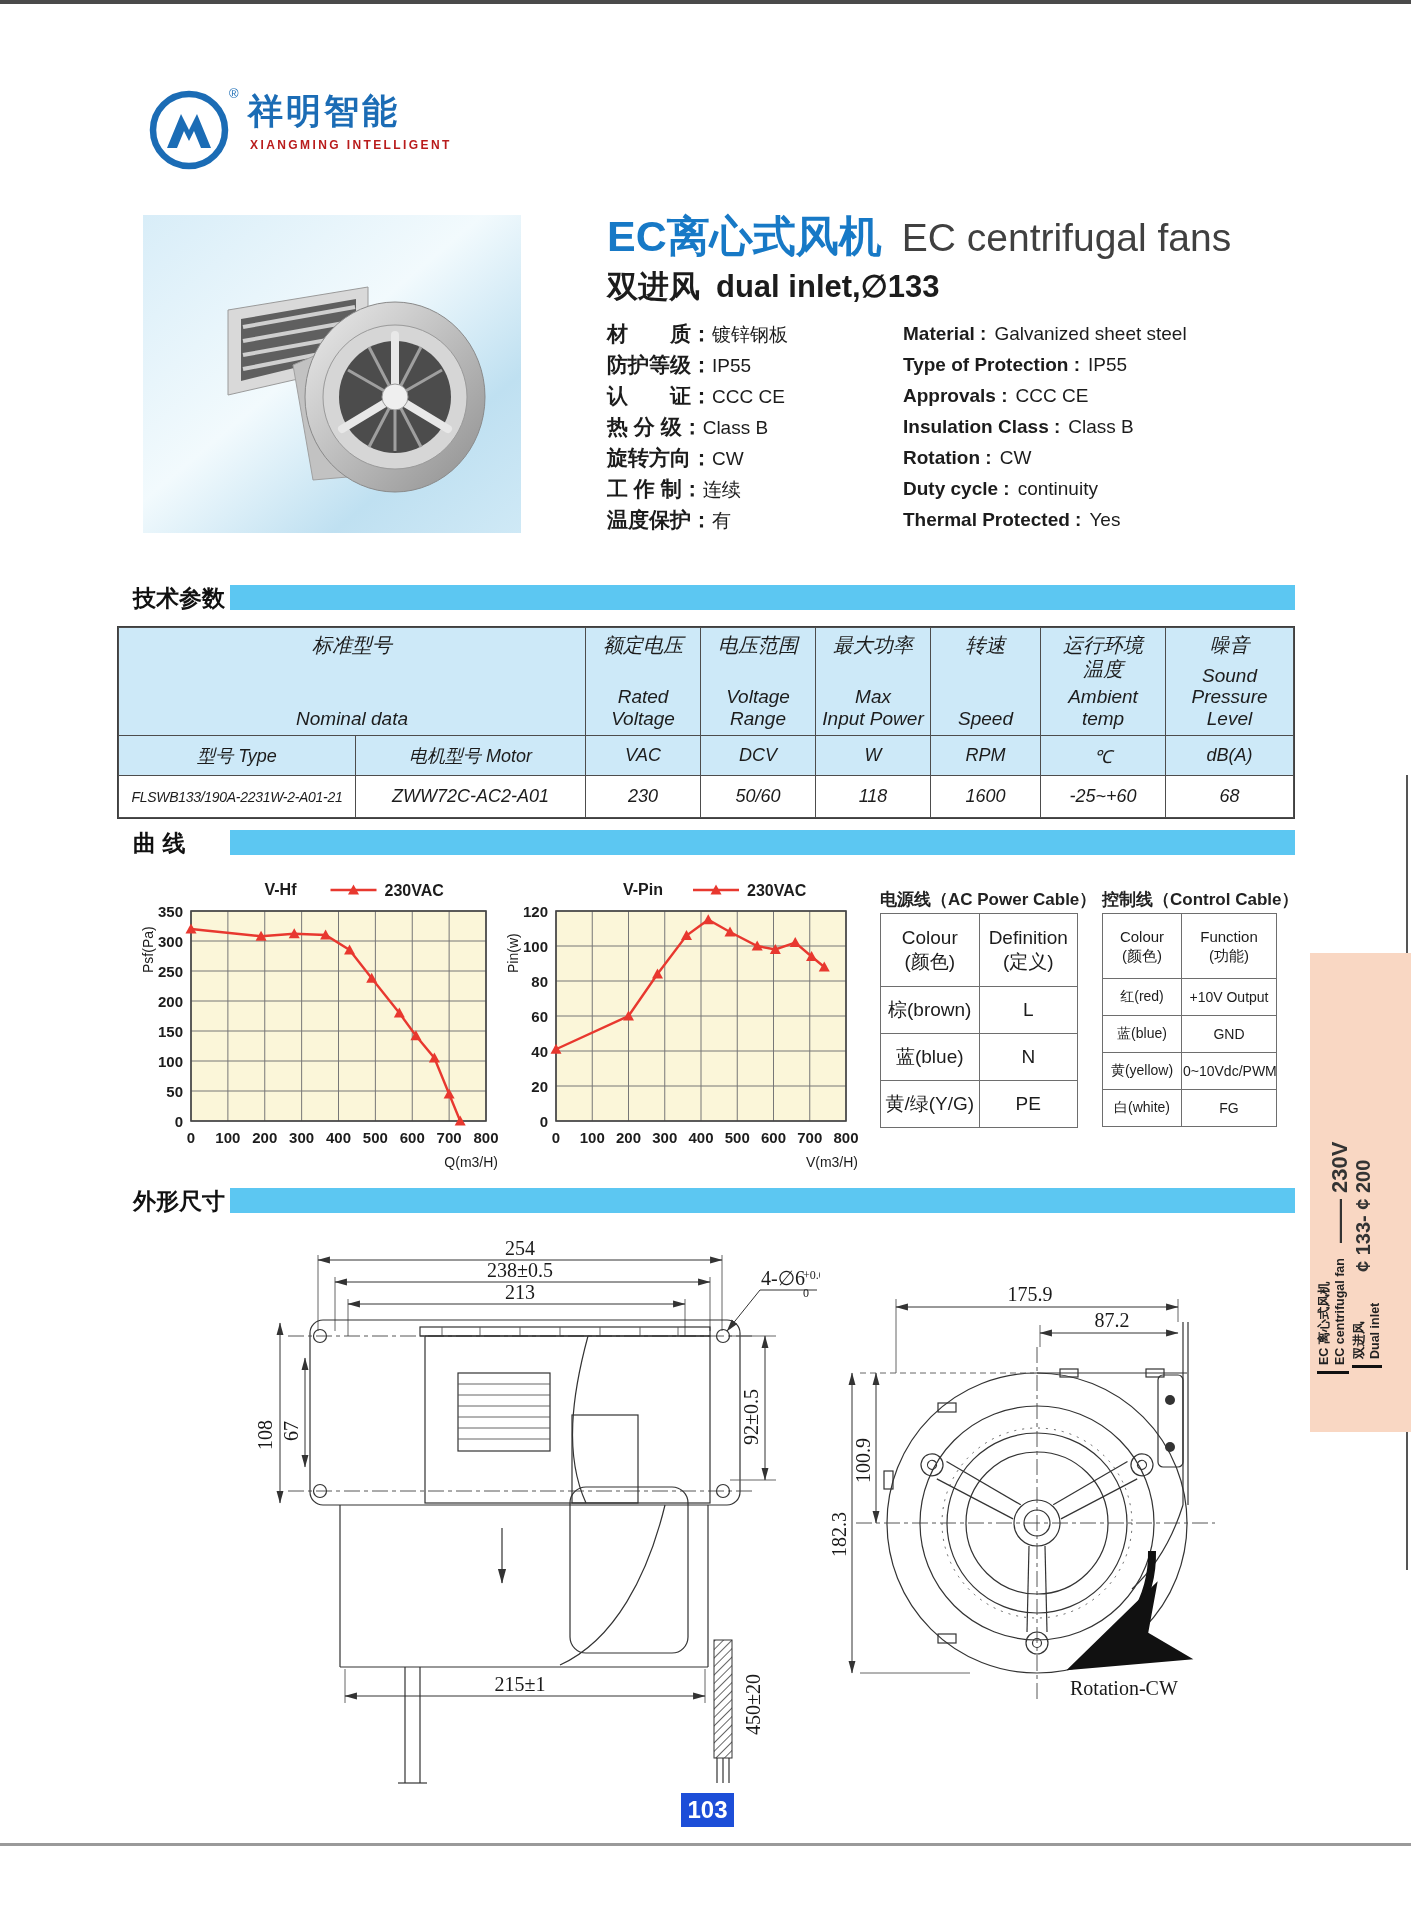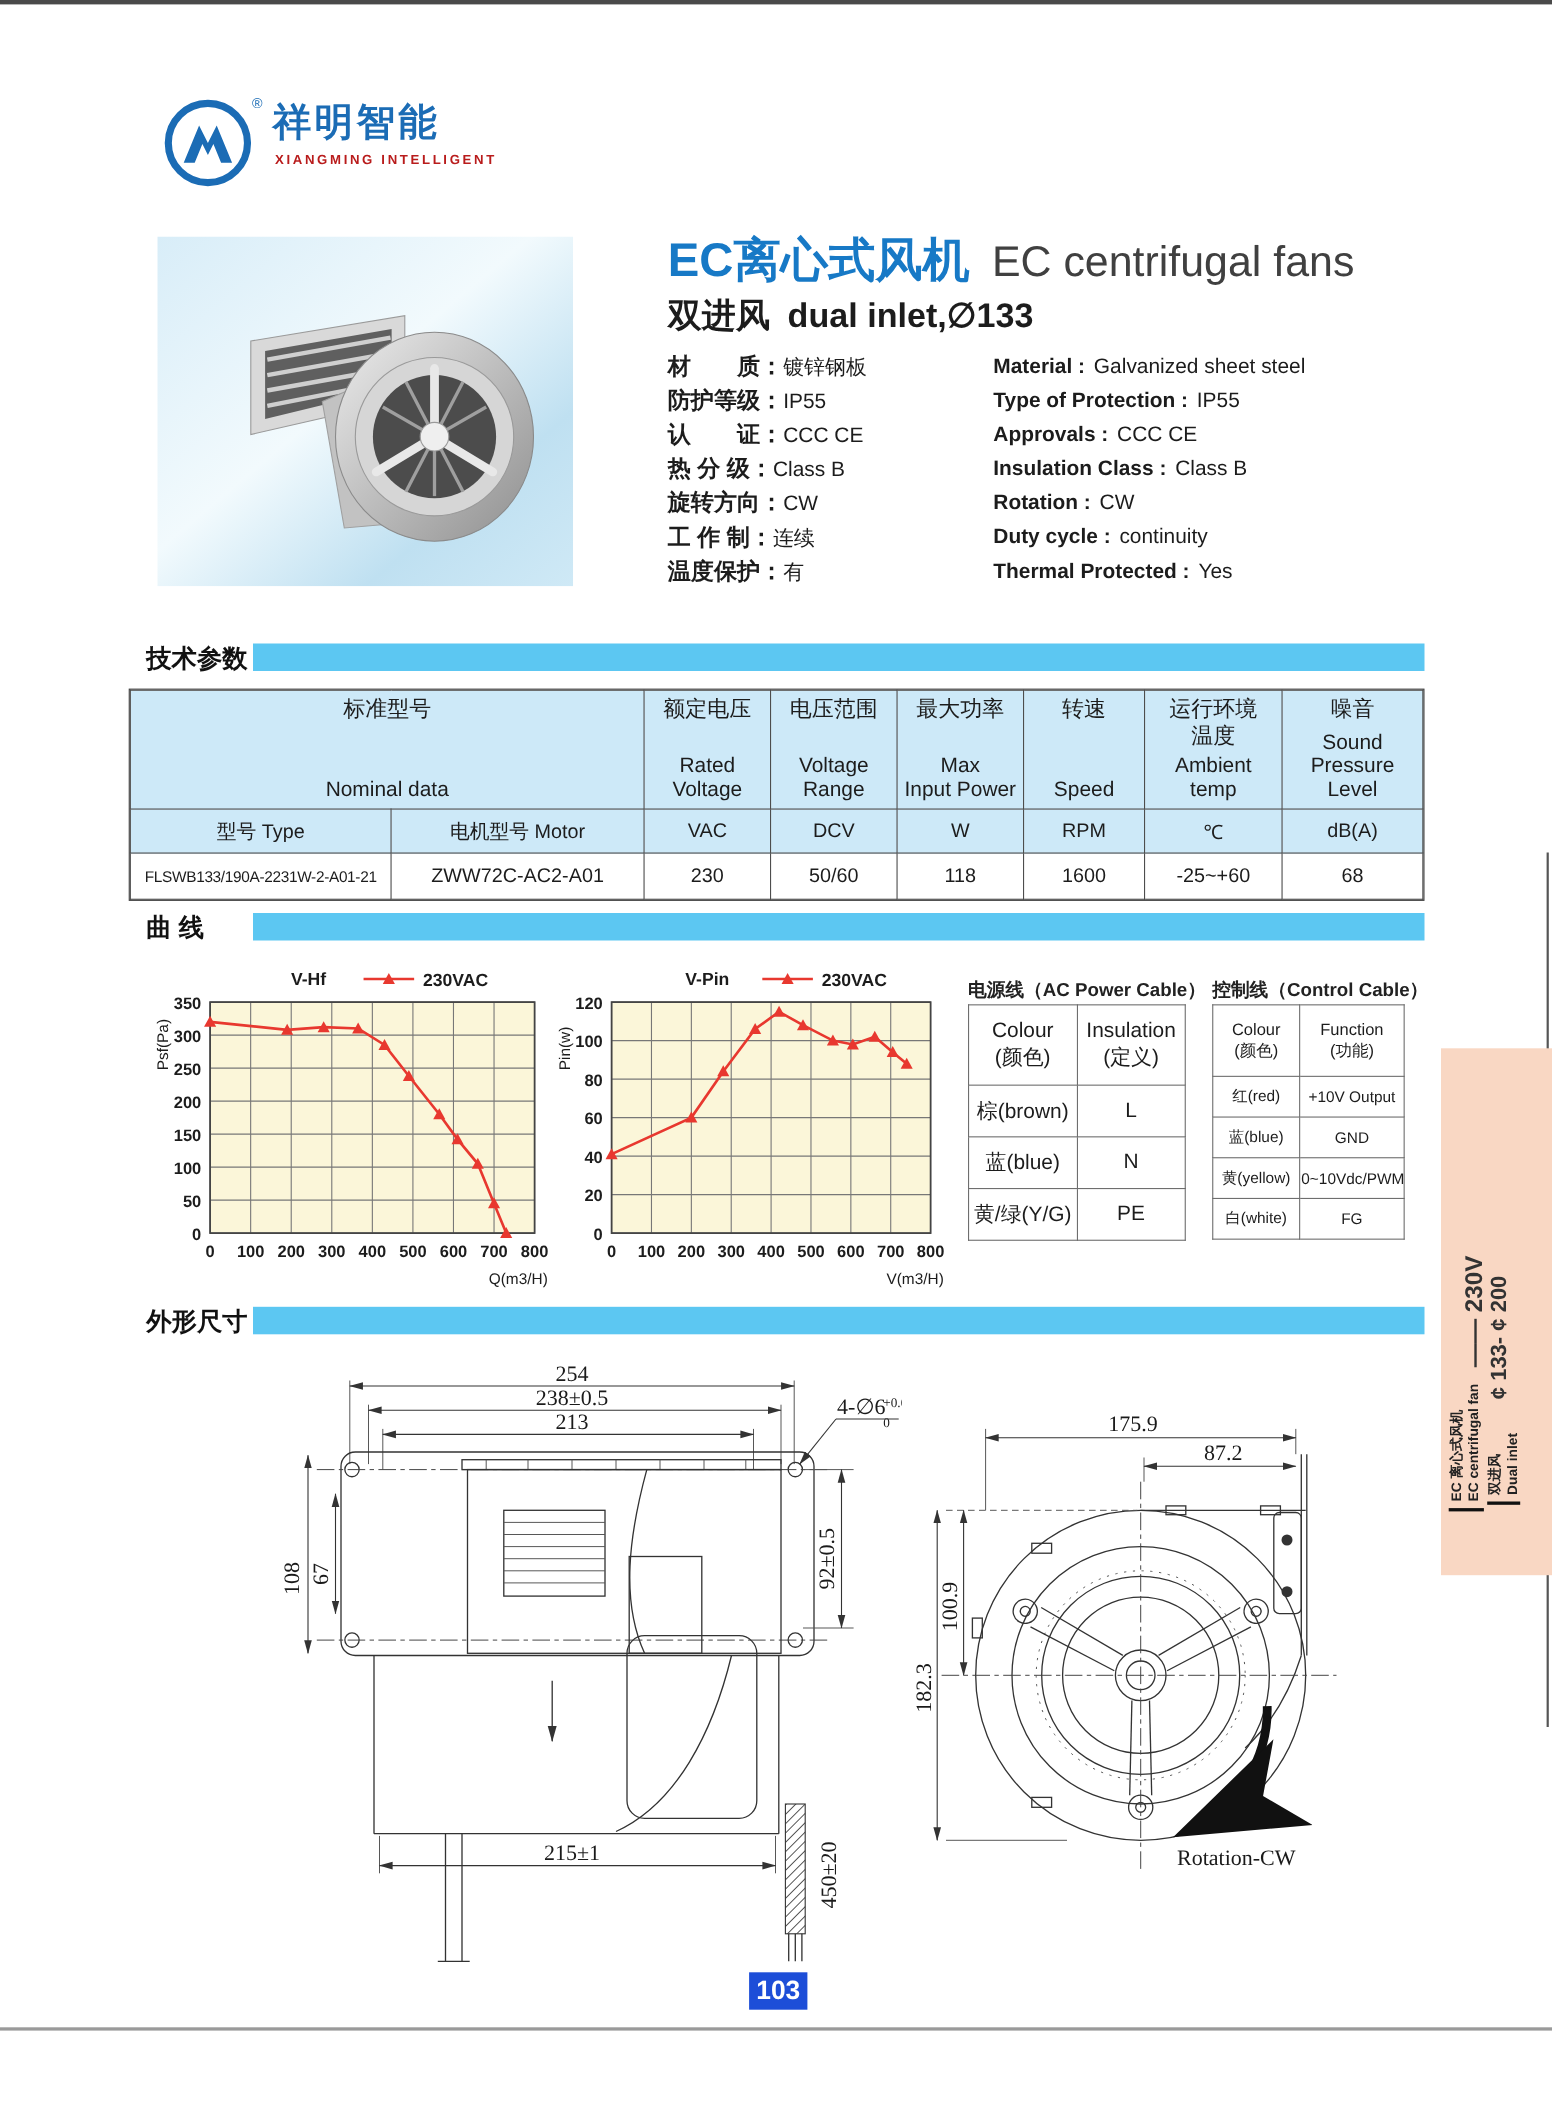--- a/index.html
+++ b/index.html
@@ -27,21 +27,21 @@
   
   table.tech{border-collapse:collapse;table-layout:fixed;width:1175px;}
   table.tech td{border:1.6px solid #4d4d4d;text-align:center;vertical-align:middle;padding:0;}
   table.tech .hd{background:#cde9f8;}
   table.tech .cn{font-size:20px;line-height:1.2;white-space:pre-line;}
   table.tech .en{font-size:19px;line-height:1.12;white-space:pre-line;}
   table.tech .flexcell{display:flex;flex-direction:column;justify-content:space-between;height:96px;padding:5px 0 6px 0;}
   table.tech .sub{font-size:18px;}
   table.tech .dat{font-size:18px;}
   table.tech .model{font-size:14px;letter-spacing:-0.3px;}
-  .outerbrd{outline:1.4px solid #3f3f3f;}
+  .outerbrd{outline:1.4px solid #3f3f3f;font-style:italic;}
   
   .cabletitle{font-size:17px;font-weight:bold;color:#222;white-space:nowrap;}
   table.cableA{border-collapse:collapse;table-layout:fixed;width:198px;}
   table.cableA td{border:1.6px solid #6e6e6e;text-align:center;vertical-align:middle;}
   table.cableA .hd{height:70px;font-size:19px;line-height:1.25;white-space:pre-line;}
   table.cableA .cell{height:44px;font-size:19px;}
   table.cableB{border-collapse:collapse;table-layout:fixed;width:174px;}
   table.cableB td{border:1.6px solid #6e6e6e;text-align:center;vertical-align:middle;}
   table.cableB .hd{height:62px;font-size:15px;line-height:1.3;white-space:pre-line;}
   table.cableB .cell{height:34px;font-size:14px;}
@@ -357,21 +357,21 @@
       <path d="M326.25,95.5 L320.75,105.5 L331.75,105.5 Z" fill="#e8382f"></path>
     </svg>
 
   <div class="abs cabletitle" style="left:880px;top:888px;">电源线（AC Power Cable）</div>
   <div class="abs" style="left:880px;top:913px;">
     <table class="cableA">
       <tbody>
           <tr>
             <td class="hd">Colour
 (颜色)</td>
-            <td class="hd">Insulation
+            <td class="hd">Definition
 (定义)</td>
           </tr>
       <tr>
             <td class="cell">棕(brown)</td>
             <td class="cell">L</td>
           </tr>
       <tr>
             <td class="cell">蓝(blue)</td>
             <td class="cell">N</td>
           </tr>

